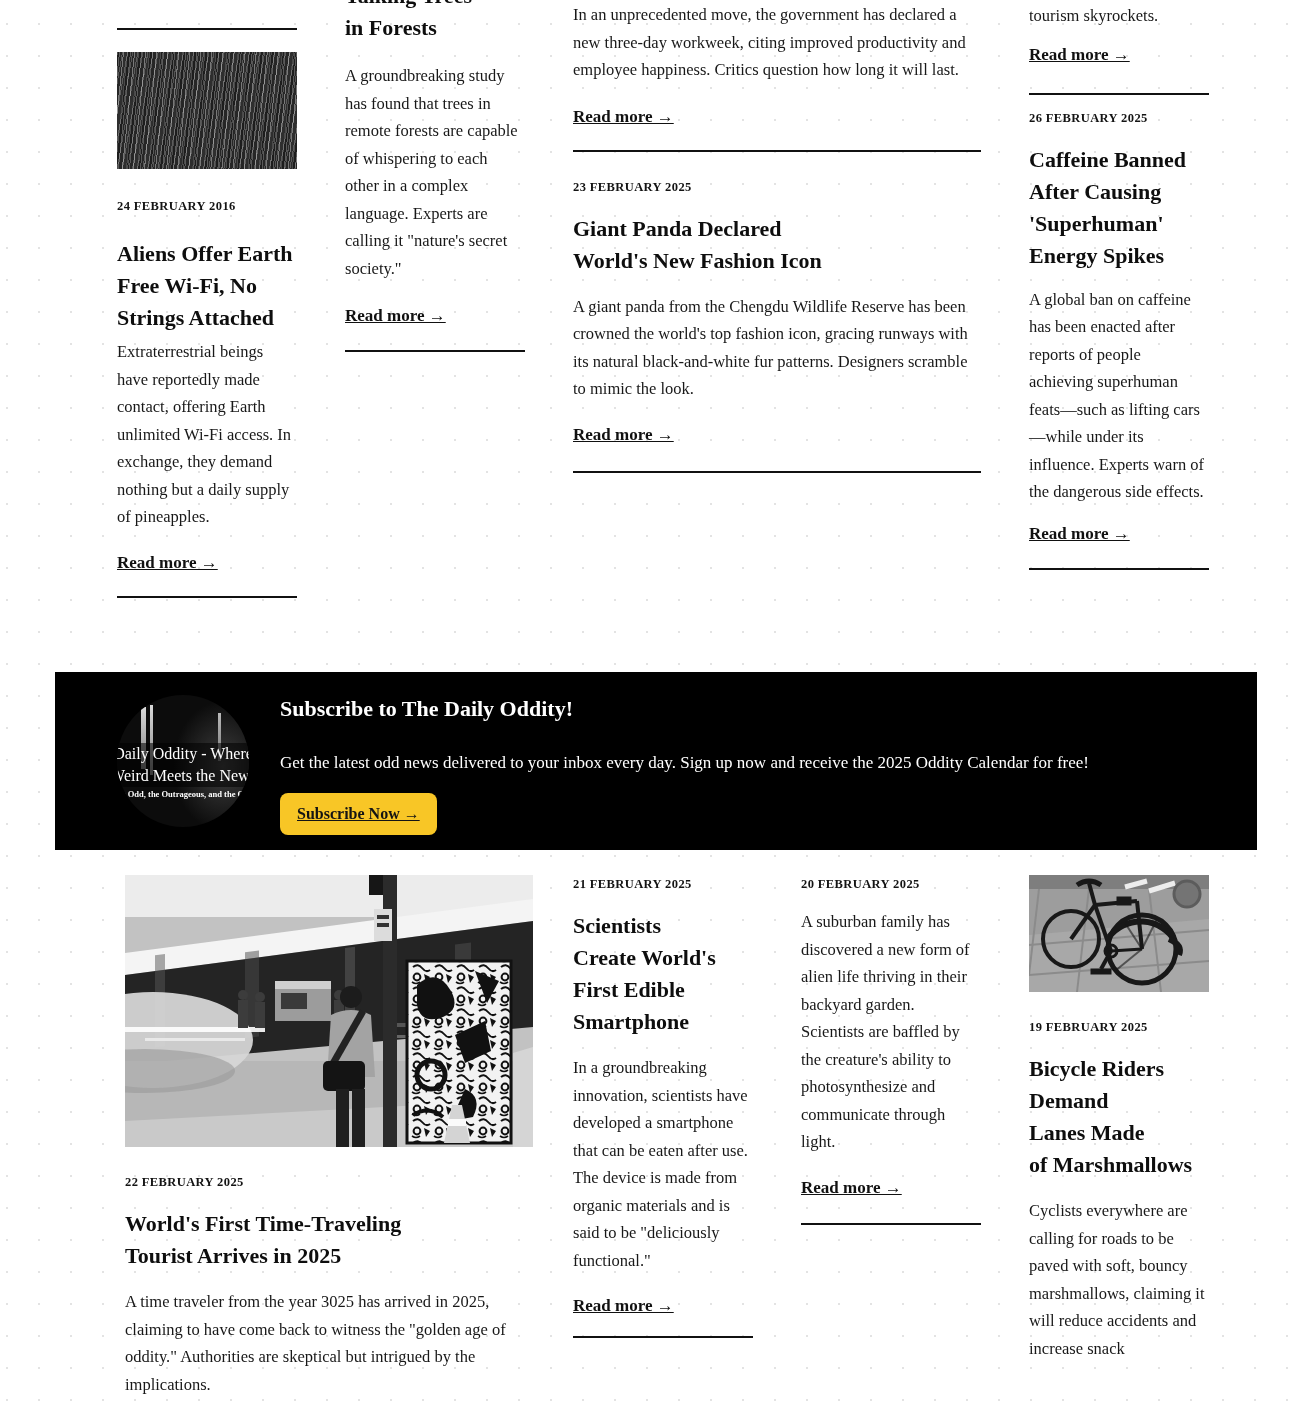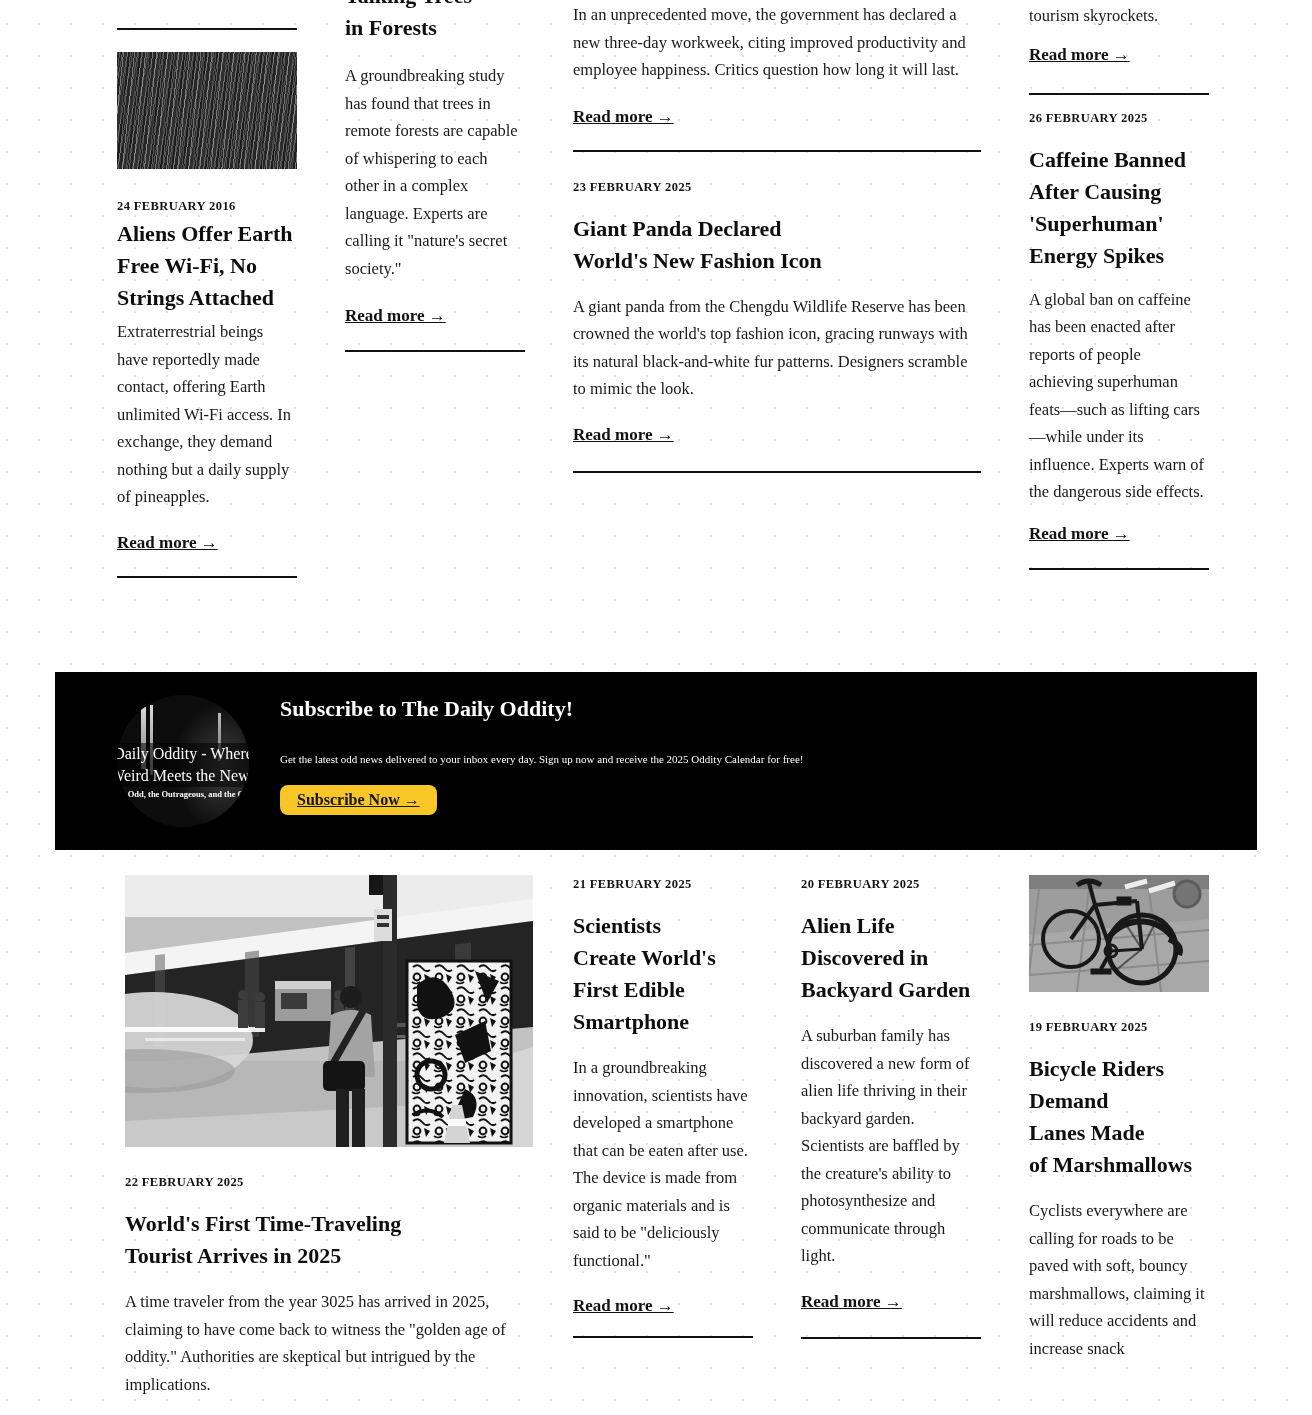--- a/index.html
+++ b/index.html
@@ -34,36 +34,36 @@
   .logo .glow{position:absolute;right:-24px;top:6px;width:100px;height:130px;background:radial-gradient(closest-side,#3f3f3f,transparent);}
   .logo .streak{position:absolute;width:5px;background:linear-gradient(#fff,#999);opacity:.85;filter:blur(.6px);}
   .logo .s1{left:24px;top:12px;height:62px;}
   .logo .s2{left:33px;top:10px;height:70px;width:3px;}
   .logo .s3{left:101px;top:18px;height:48px;width:3px;opacity:.7;}
   .logo-text{position:absolute;left:50%;top:48px;transform:translateX(-50%);text-align:center;white-space:nowrap;}
   .logo-l1,.logo-l2{font-size:16px;color:#fff;background:rgba(0,0,0,.55);padding:0 3px;line-height:22px;}
   .logo-l3{font-size:8.5px;font-weight:700;color:#fff;line-height:14px;}
   .banner-content{position:absolute;left:225px;top:24px;color:#fff;}
   .banner-h{font-size:22px;font-weight:700;margin:0;}
-  .banner-p{font-size:11px;margin:31px 0 0;}
-  .subscribe-btn{display:inline-block;margin-top:20px;background:#F8C626;color:#141414;font-size:16px;font-weight:700;text-decoration:underline;padding:6px 17px;border-radius:8px;cursor:pointer;}
+  .banner-p{font-size:17px;margin:31px 0 0;}
+  .subscribe-btn{display:inline-block;margin-top:20px;background:#F8C626;color:#141414;font-size:16px;font-weight:700;text-decoration:underline;padding:12px 17px;border-radius:8px;cursor:pointer;}
 
   
   .svgph{display:block;}
 </style>
 </head>
 <body>
 
 <div id="canvas">
 
   <div class="col" style="left:117px;top:28px;width:180px;">
     <div class="rule"></div>
     <div class="photo photo-fur" style="margin-top:22px;"></div>
     <div class="date" style="margin-top:30px;">24 FEBRUARY 2016</div>
-    <h2 class="title" style="margin-top:4px;">Aliens Offer Earth
+    <h2 class="title" style="margin-top:24px;">Aliens Offer Earth
 Free Wi-Fi, No
 Strings Attached</h2>
     <p class="body" style="margin-top:4px;">Extraterrestrial beings have reportedly made contact, offering Earth unlimited Wi-Fi access. In exchange, they demand nothing but a daily supply of pineapples.</p>
     <a class="readmore">Read more →</a>
     <div class="rule" style="margin-top:23px;"></div>
   </div>
 
   <div class="col" style="left:345px;top:-20px;width:180px;">
     <h2 class="title m0">Talking Trees
 in Forests</h2>
@@ -201,23 +201,20 @@
 Create World's
 First Edible
 Smartphone</h2>
     <p class="body">In a groundbreaking innovation, scientists have developed a smartphone that can be eaten after use. The device is made from organic materials and is said to be "deliciously functional."</p>
     <a class="readmore">Read more →</a>
     <div class="rule" style="margin-top:20px;"></div>
   </div>
 
   <div class="col" style="left:801px;top:877px;width:180px;">
     <div class="date m0">20 FEBRUARY 2025</div>
-    <h2 class="title">Alien Life
-Discovered in
-Backyard Garden</h2>
     <p class="body">A suburban family has discovered a new form of alien life thriving in their backyard garden. Scientists are baffled by the creature's ability to photosynthesize and communicate through light.</p>
     <a class="readmore">Read more →</a>
     <div class="rule" style="margin-top:25px;"></div>
   </div>
 
   <div class="col" style="left:1029px;top:875px;width:180px;">
     <svg class="svgph" width="180" height="117" viewBox="0 0 180 117">
       <rect width="180" height="117" fill="#9d9d9d"></rect>
       <rect width="180" height="14" fill="#7e7e7e"></rect>
       <polygon points="0,60 180,44 180,117 0,117" fill="#a8a8a8"></polygon>

